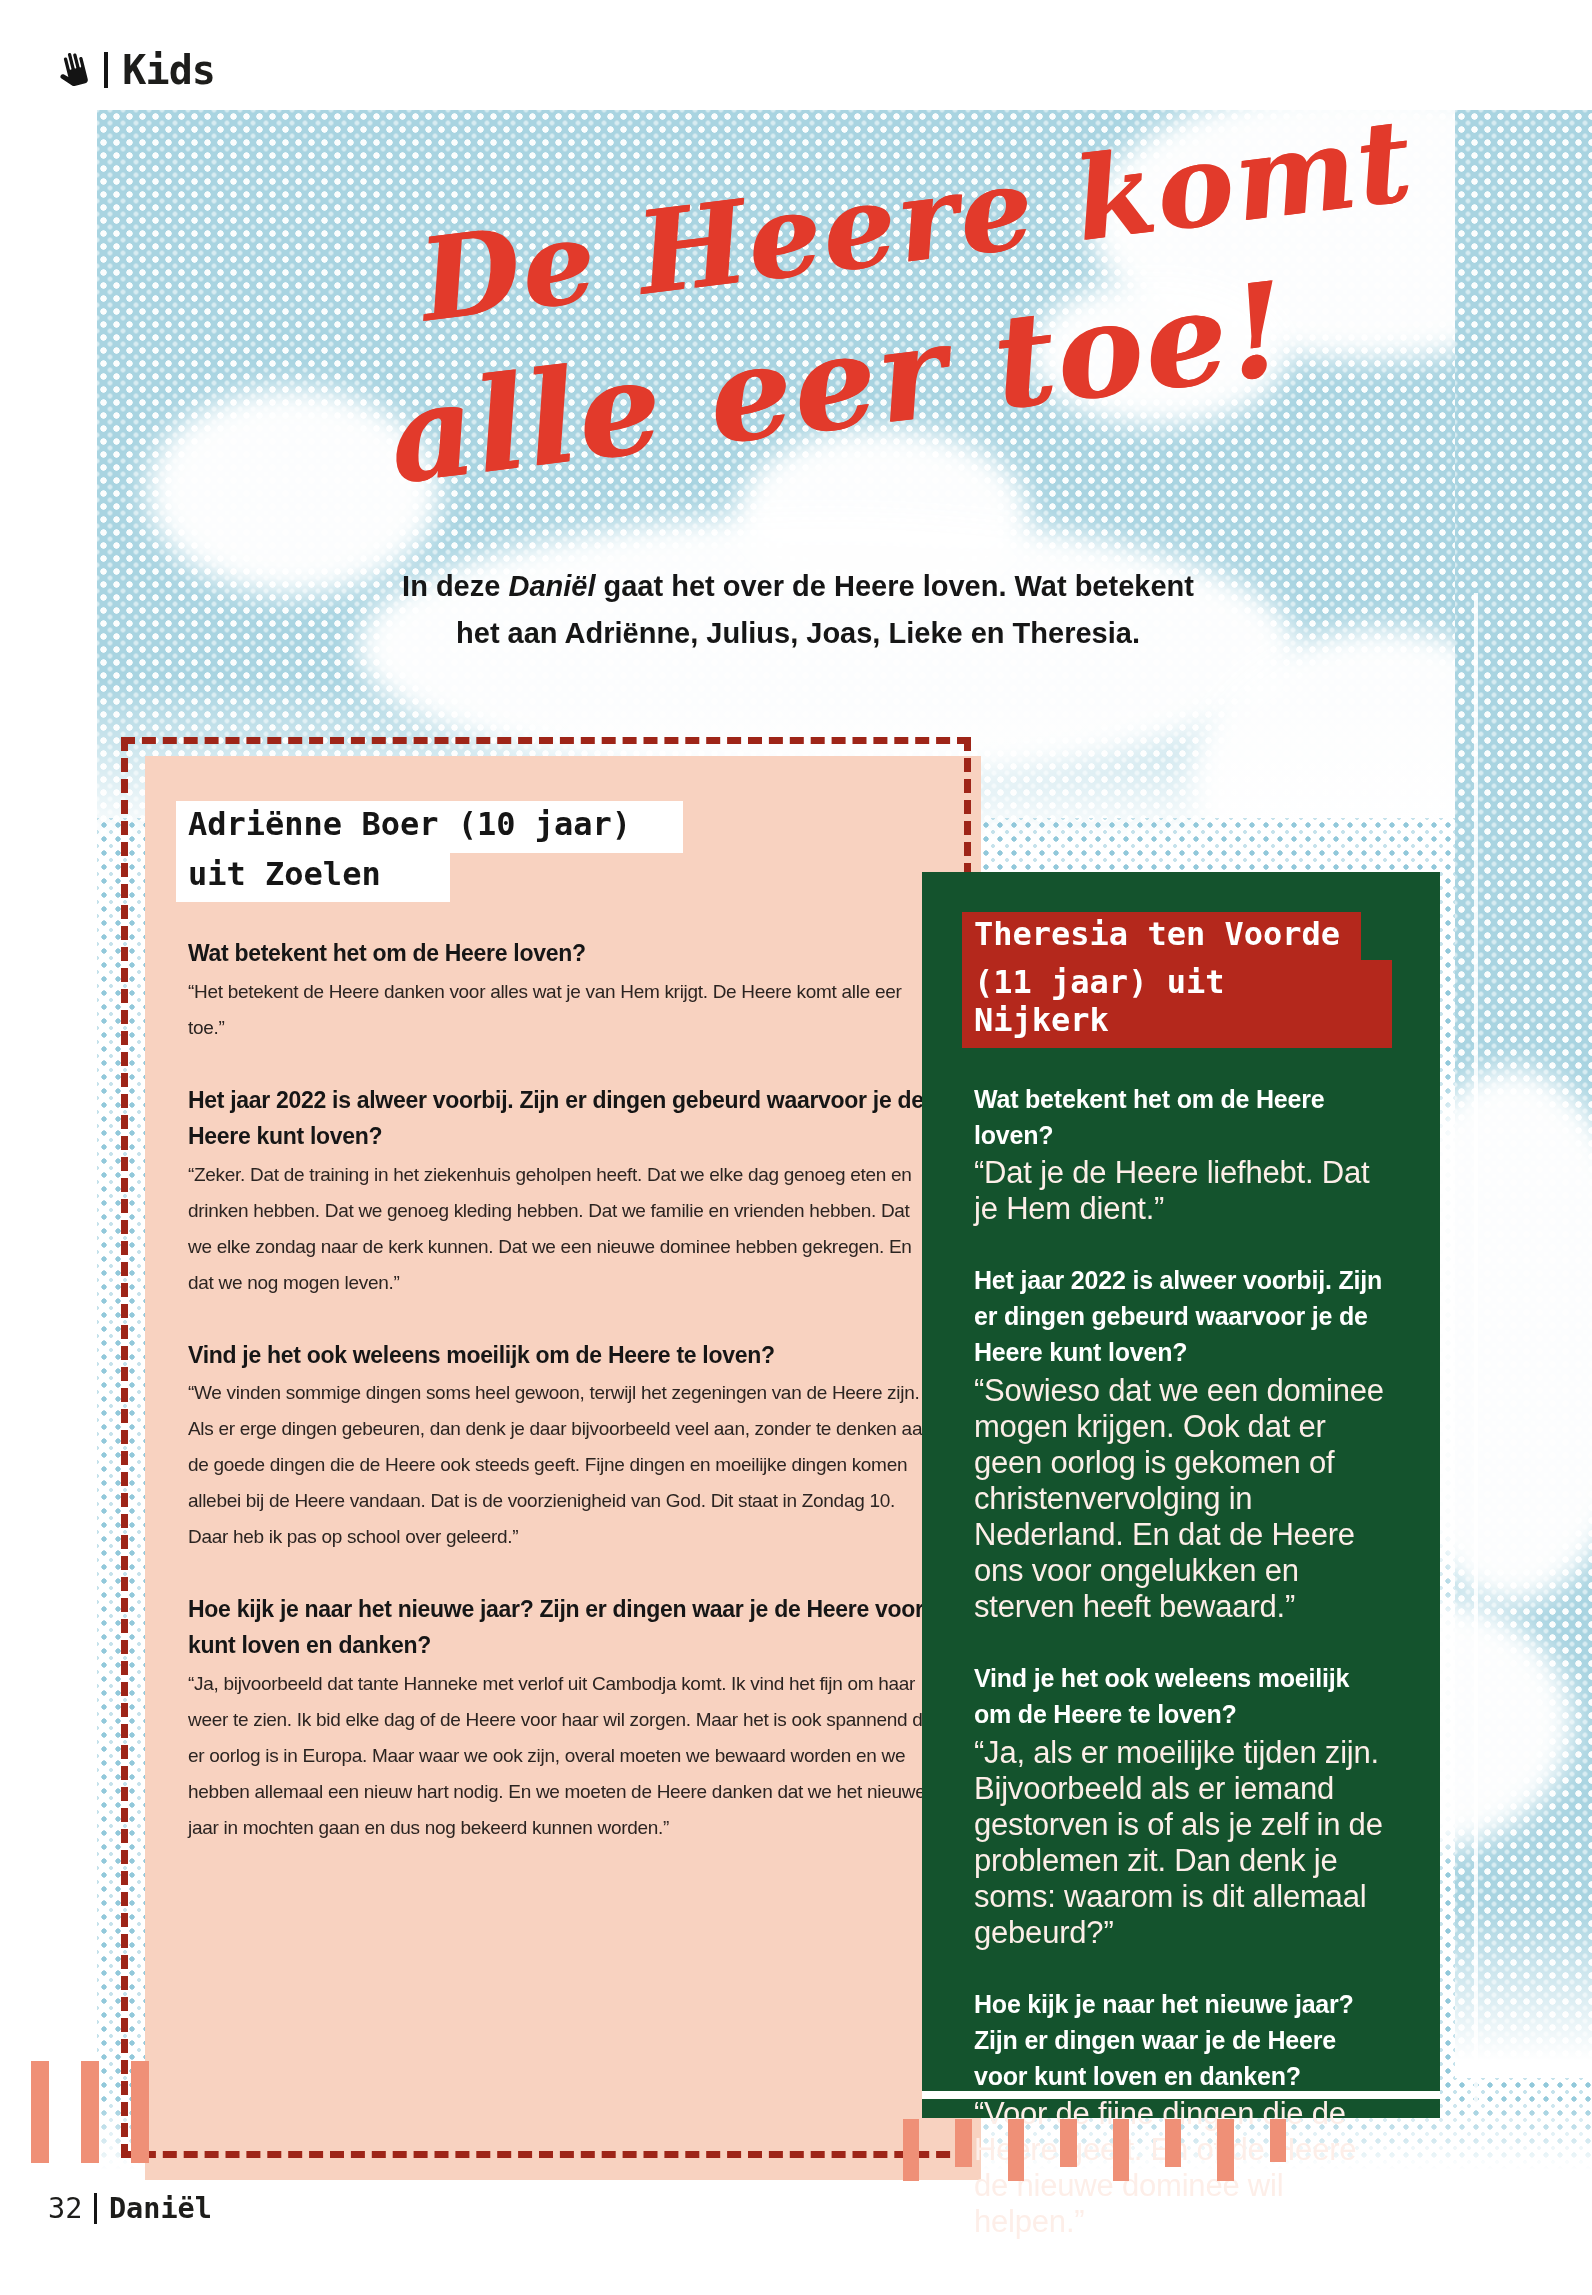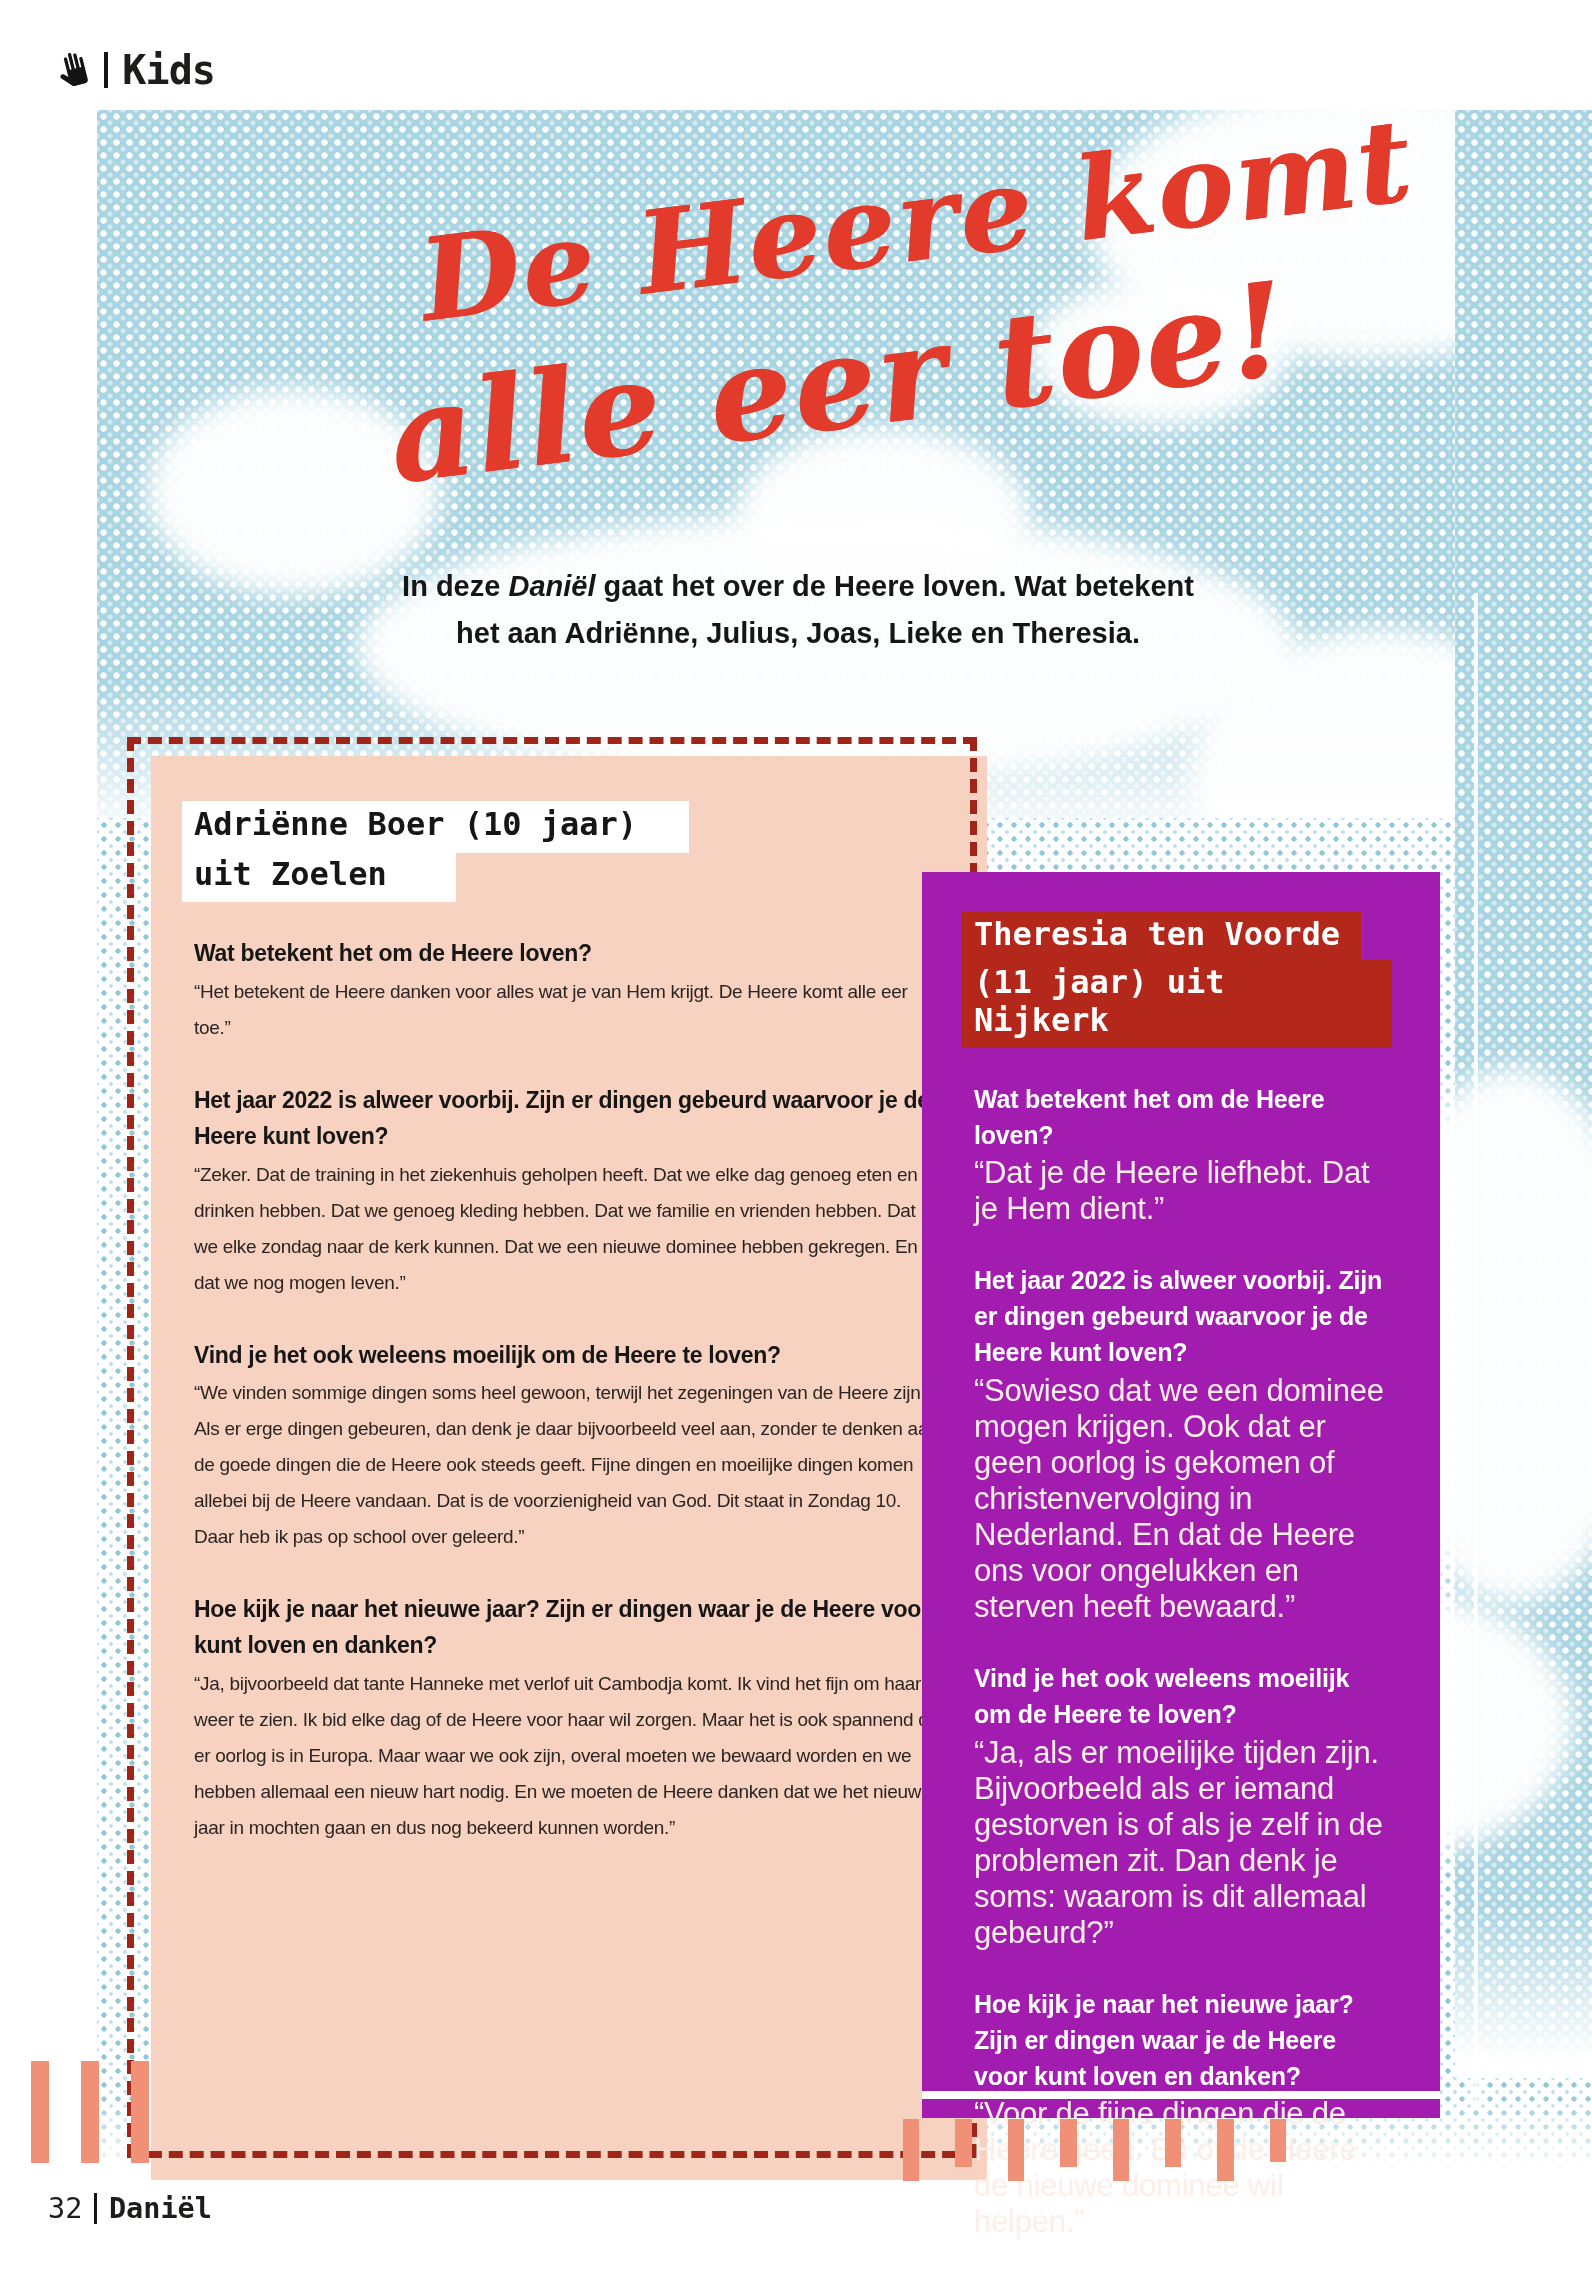--- a/index.html
+++ b/index.html
@@ -57,38 +57,38 @@
     text-shadow:1.3px 0 #e23a2b;white-space:nowrap;
   }
   .title-line.l1{left:421px;top:214px;font-size:114px;}
   .title-line.l2{left:390px;top:362px;font-size:129px;}
   
   .intro{position:absolute;left:362px;top:563px;width:872px;z-index:21;
     text-align:center;font-weight:bold;font-size:29px;line-height:1.62;color:#161616;}
   .intro .mag{font-style:italic;}
   
   .box-pink{
-    position:absolute;left:151px;top:756px;width:836px;height:1424px;z-index:10;
+    position:absolute;left:145px;top:756px;width:836px;height:1424px;z-index:10;
     background:#f8d2c0;box-sizing:border-box;padding:45px 43px 0 43px;
   }
   .box-pink-dash{
     position:absolute;left:-24px;top:-19px;right:10.4px;bottom:22.4px;
     border:7.8px dashed #9e2518;pointer-events:none;
   }
   .interview-heading{font-family:"DejaVu Sans Mono", monospace;font-weight:bold;
     font-size:32px;line-height:1.18;margin:0 0 33px 0;}
   .interview-heading .hl{display:table;padding:5.2px 52px 8.6px 12px;margin-left:-12px;}
   .interview-heading .hl.second{margin-top:-1.7px;padding-right:69px;}
   .box-pink .hl{background:#ffffff;color:#161616;}
   .qa .q{font-weight:bold;font-size:23px;line-height:36px;margin:0 0 2.6px 0;color:#161616;
     letter-spacing:-0.3px;}
   .qa .a{font-size:19px;line-height:36px;margin:0 0 36px 0;color:#2b2421;letter-spacing:-0.3px;}
   .box-red{
     position:absolute;left:922px;top:872px;width:518px;height:1246px;z-index:10;
-    background:#a21caf;box-sizing:border-box;padding:40px 48px 0 52px;color:#ffffff;
+    background:#14532d;box-sizing:border-box;padding:40px 48px 0 52px;color:#ffffff;
   }
   .box-red::after{content:"";position:absolute;left:0;right:0;bottom:19px;height:7.8px;background:#ffffff;}
   .box-red .hl{background:#b4281c;color:#ffffff;padding:4.3px 21px 7.8px 12px;}
   .box-red .qa .q{color:#ffffff;font-size:25px;line-height:36px;letter-spacing:-0.2px;}
   .box-red .qa .a{color:#fdeee8;font-size:31px;line-height:36px;margin-bottom:35px;letter-spacing:-0.2px;}
   
   .fringe{position:absolute;display:flex;z-index:12;}
   .fringe .bar{background:#ef9077;}
   .fringe-red{left:903px;top:2119px;gap:36px;}
   .fringe-red .bar{width:16.4px;}

